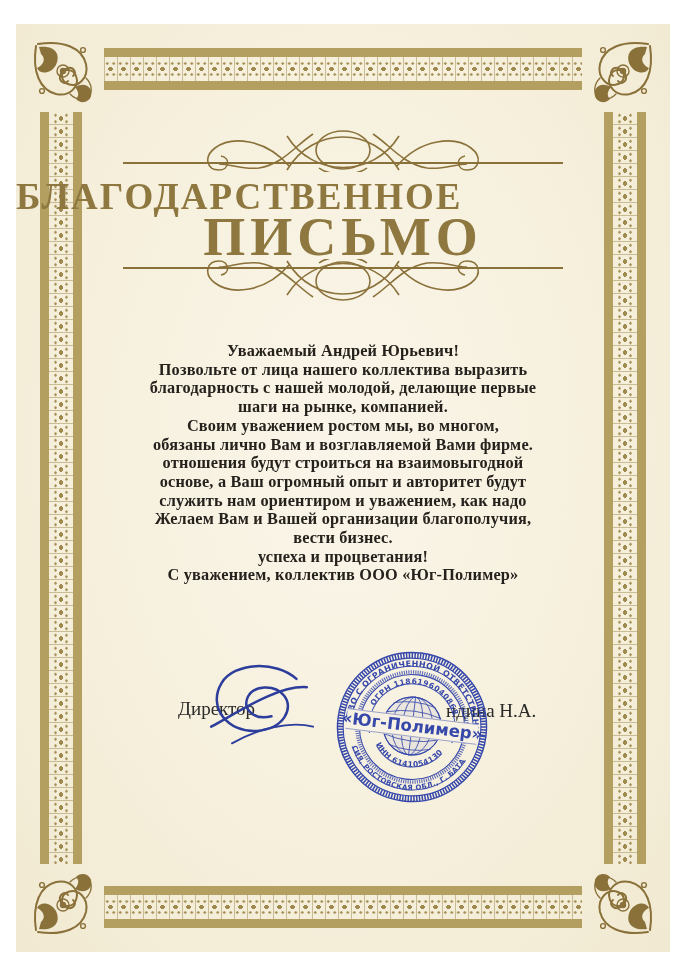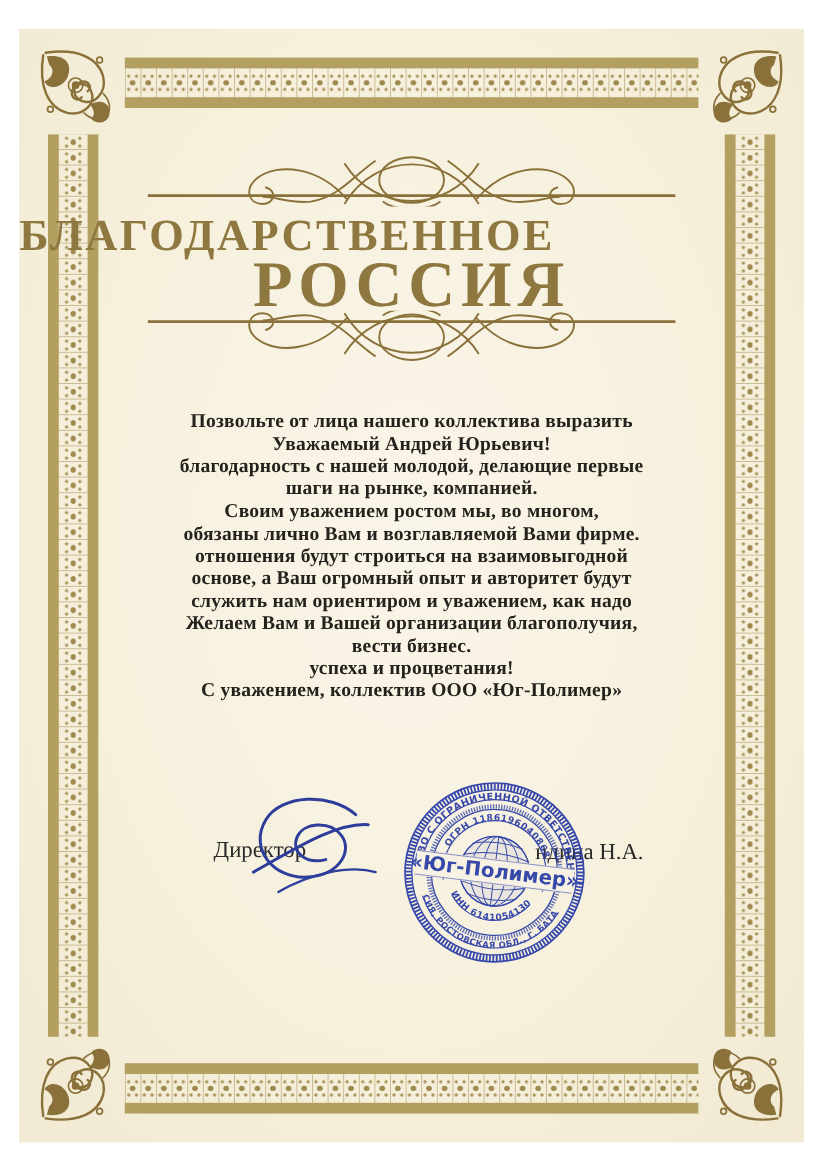--- a/index.html
+++ b/index.html
@@ -135,30 +135,30 @@
       <use href="#corner-orn"></use>
     </svg>
   <svg class="corner c-br" viewBox="0 0 66 66">
       <use href="#corner-orn"></use>
     </svg>
 
   <svg class="flourish flourish-top" viewBox="0 0 440 52">
       <use href="#flourish-orn"></use>
     </svg>
   <div class="title-1">БЛАГОДАРСТВЕННОЕ</div>
-  <div class="title-2">РОССИЯ</div>
+  <div class="title-2">ПИСЬМО</div>
   <svg class="flourish flourish-bottom" viewBox="0 0 440 52">
       <use href="#flourish-orn"></use>
     </svg>
 
   <div class="body-text">
 
+      <div class="body-line">Уважаемый Андрей Юрьевич!</div>
+
       <div class="body-line">Позвольте от лица нашего коллектива выразить</div>
-
-      <div class="body-line">Уважаемый Андрей Юрьевич!</div>
 
 
       <div class="body-line">благодарность с нашей молодой, делающие первые</div>
 
       <div class="body-line">шаги на рынке, компанией.</div>
 
       <div class="body-line">Своим уважением ростом мы, во многом,</div>
 
       <div class="body-line">обязаны лично Вам и возглавляемой Вами фирме.</div>
 

